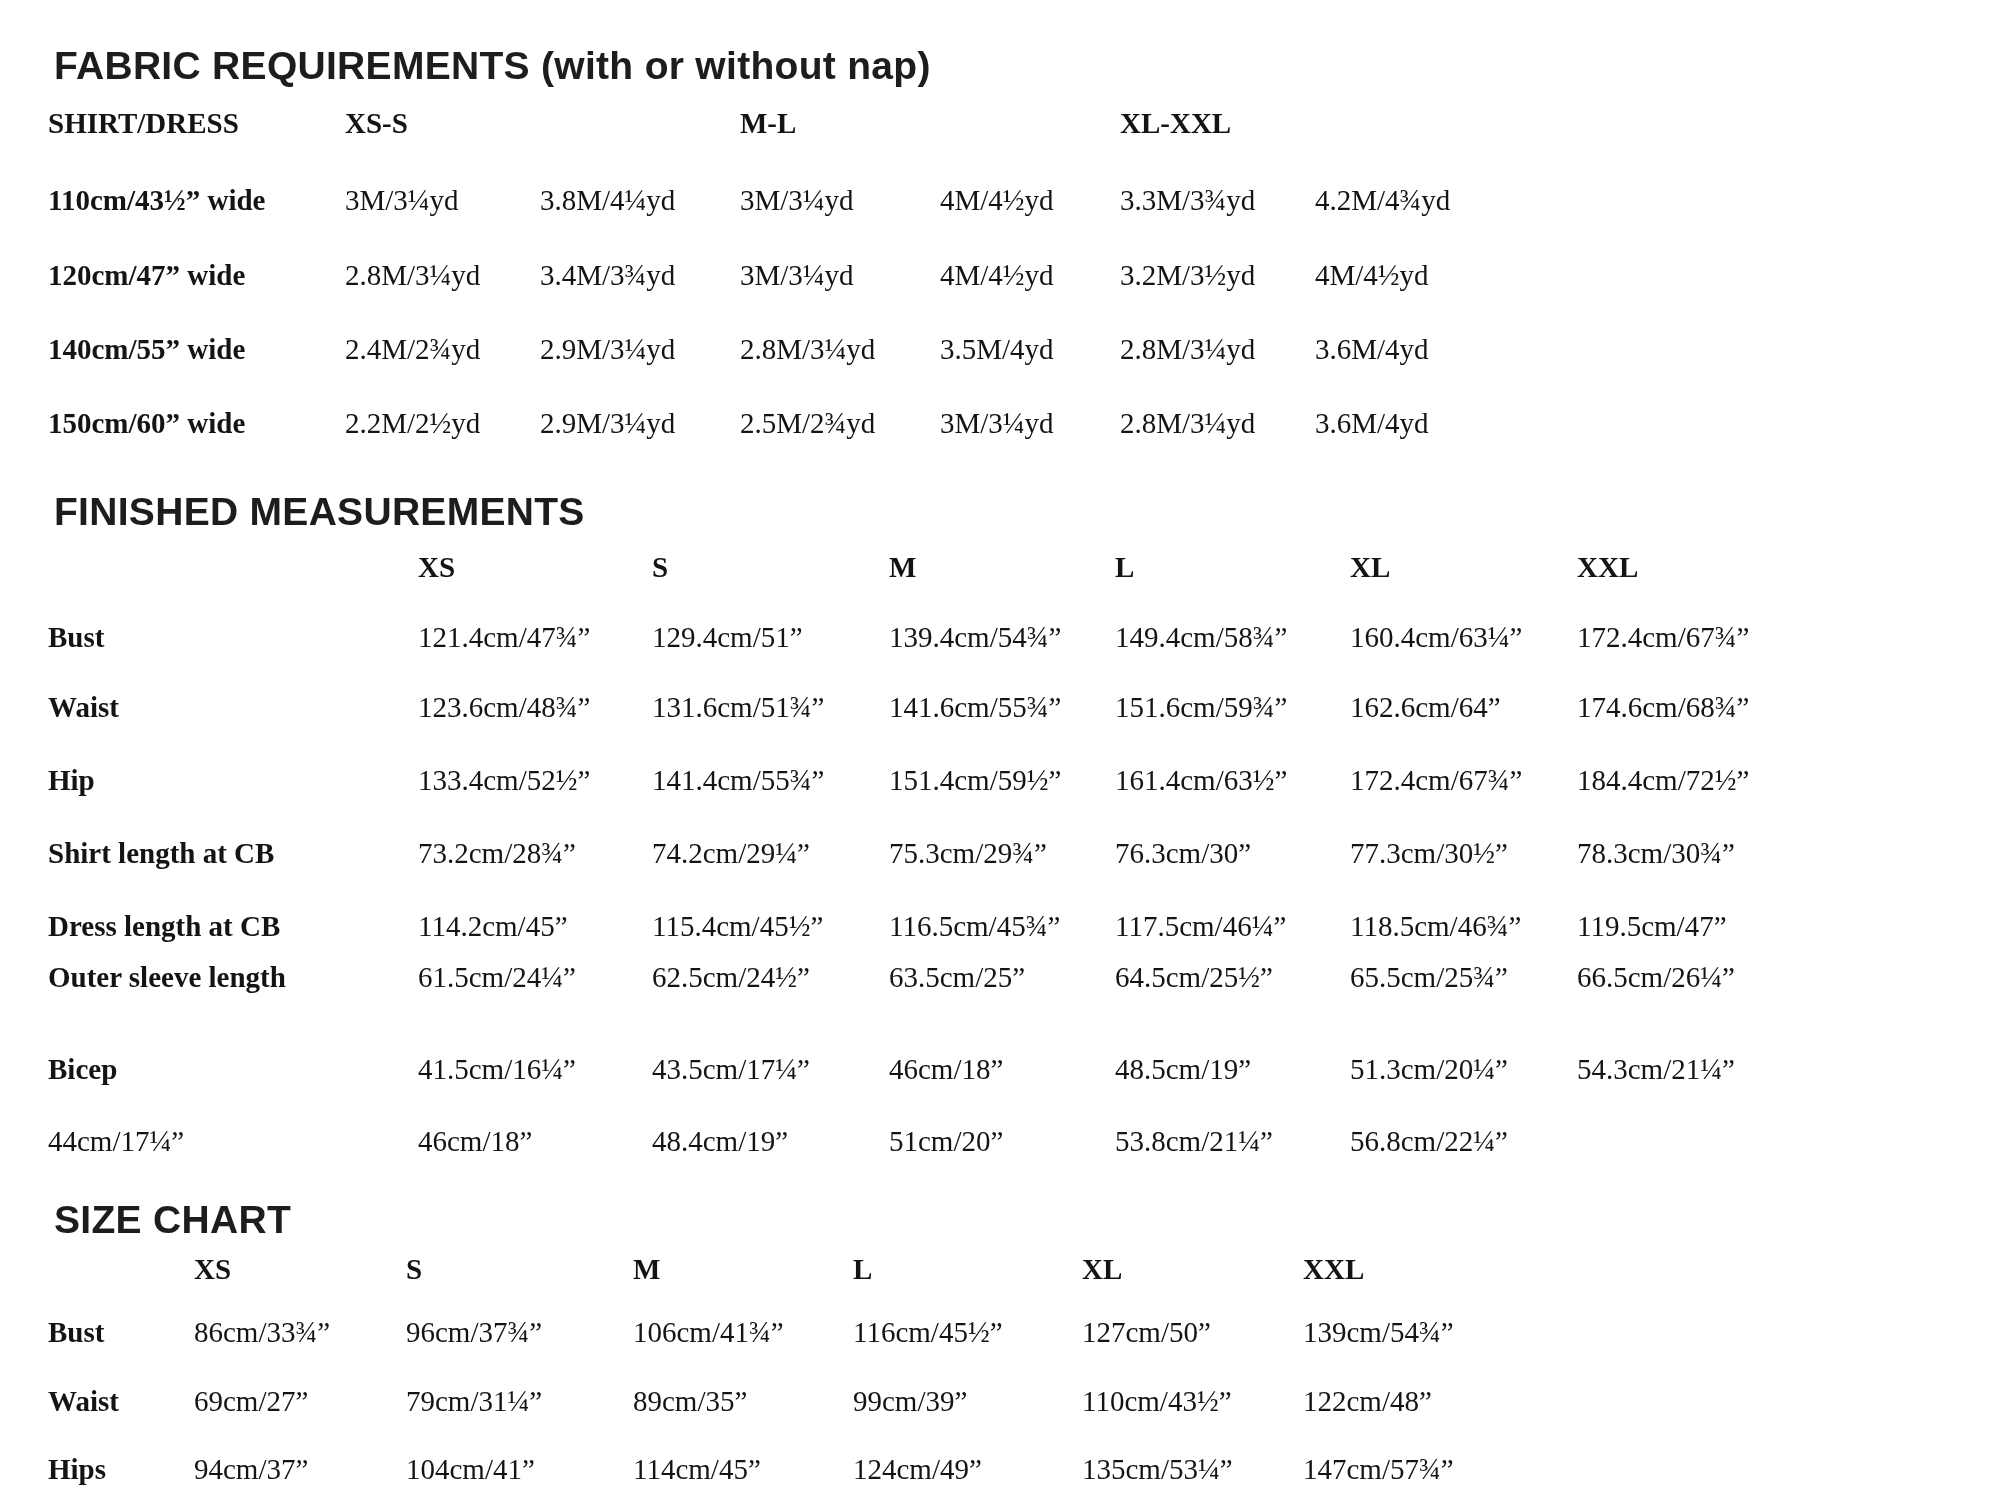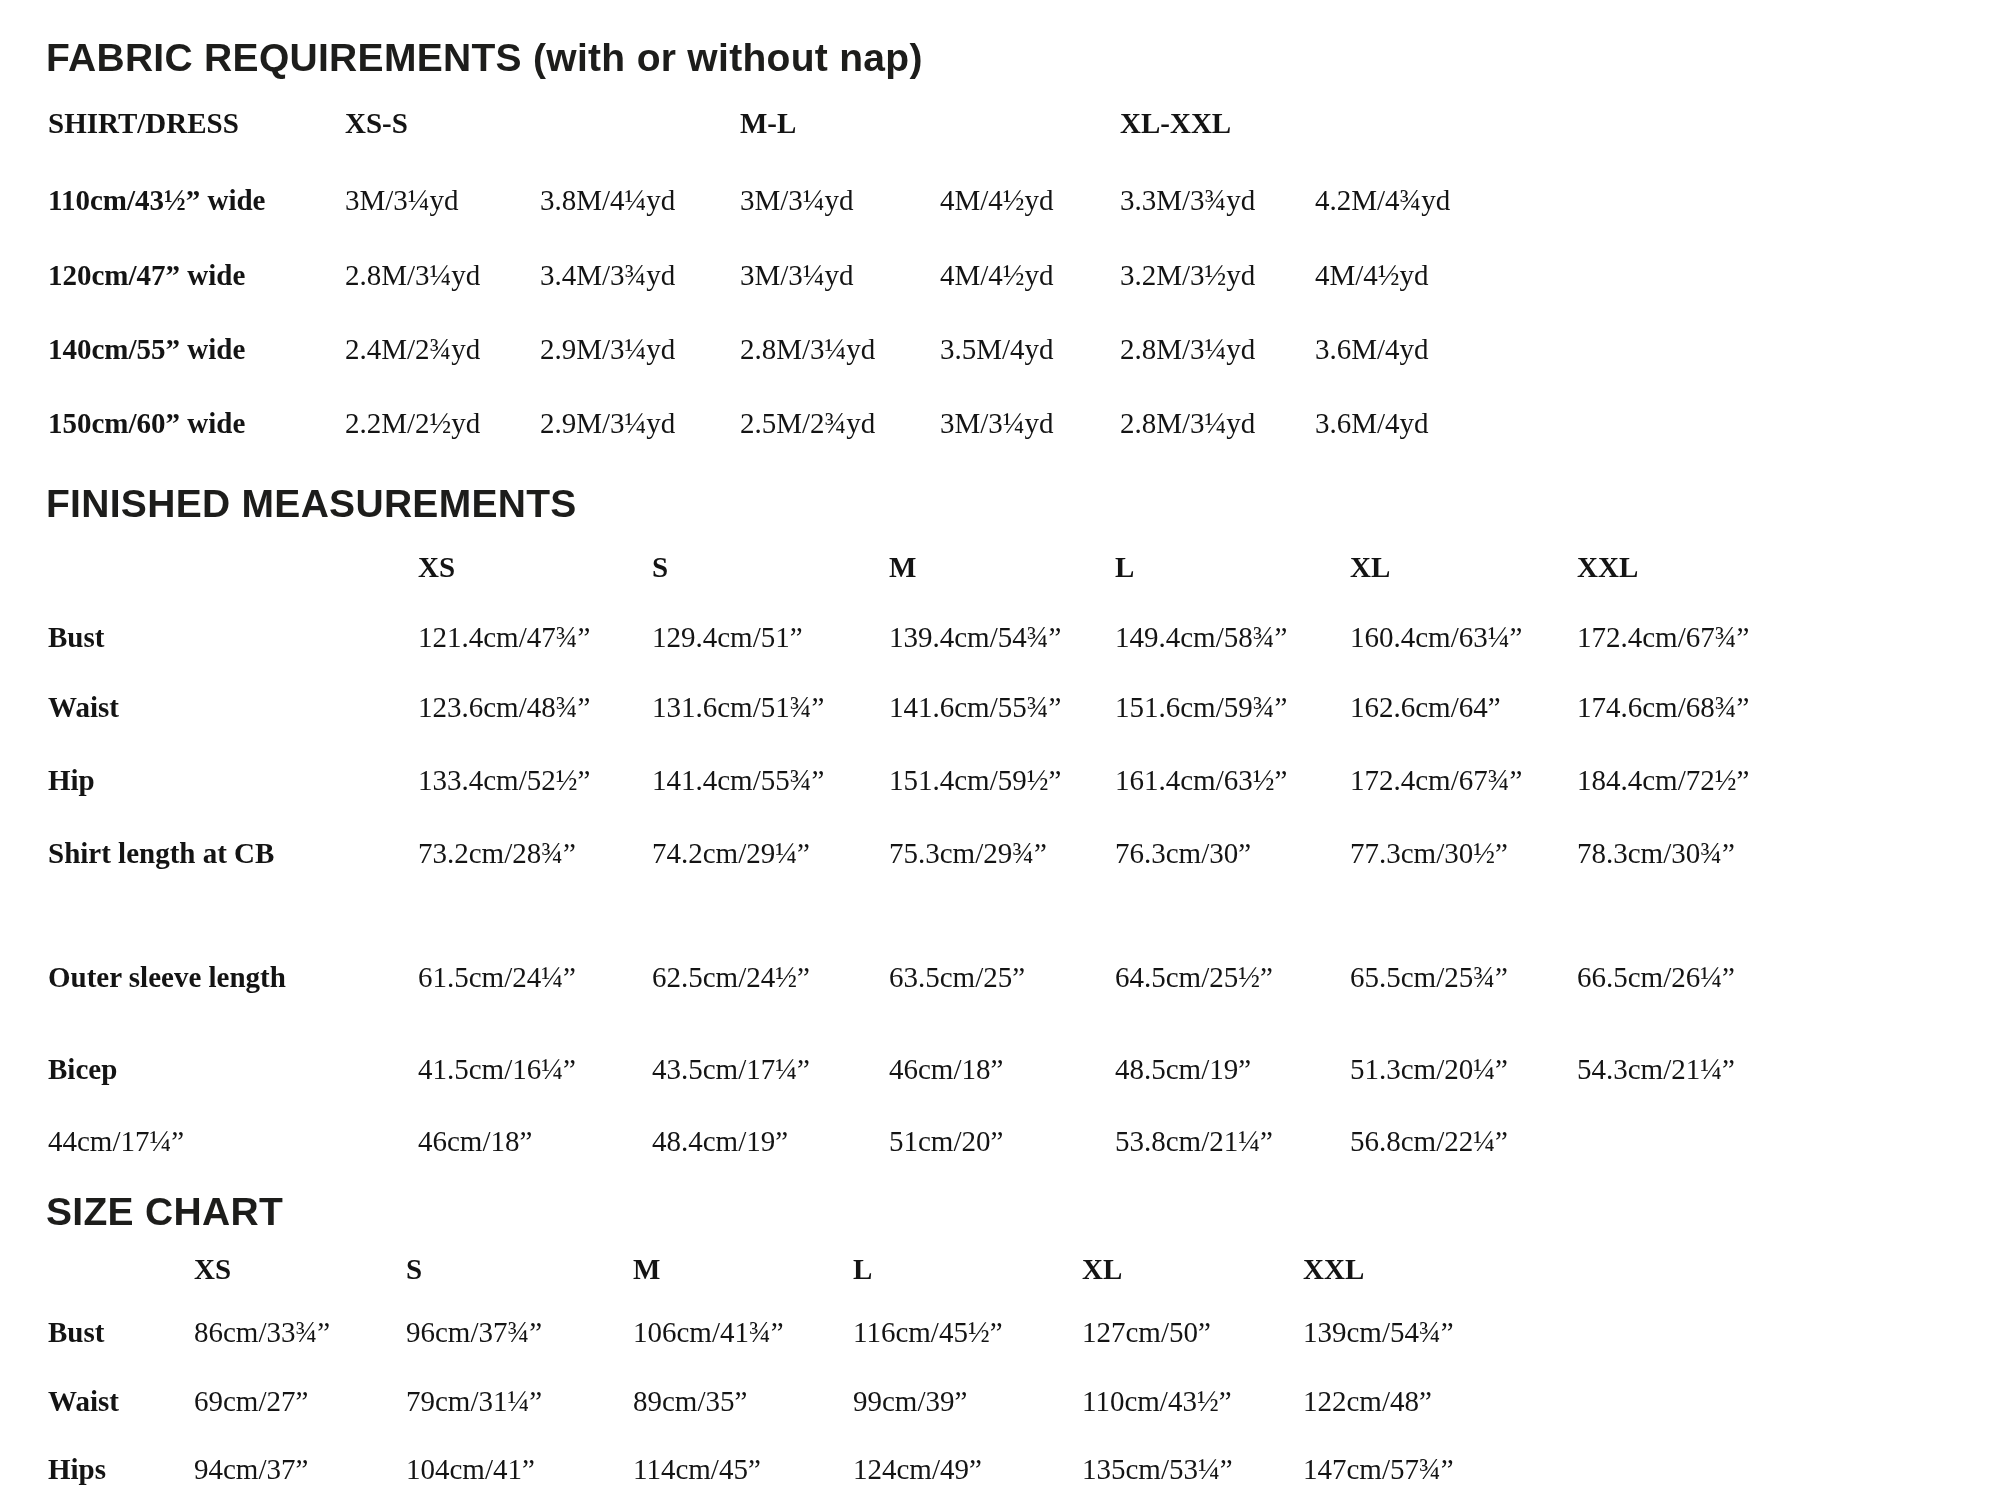--- a/index.html
+++ b/index.html
@@ -1,17 +1,17 @@
 <!DOCTYPE html>
 <html><head>
 <meta charset="utf-8">
 <style>
   html,body{margin:0;padding:0;background:#ffffff;}
   .page{position:relative;width:2000px;height:1500px;background:#ffffff;overflow:hidden;}
-  .title{position:absolute;left:46px;margin:0;font-family:"Liberation Sans",sans-serif;
+  .title{position:absolute;left:46px;margin:8px;font-family:"Liberation Sans",sans-serif;
          font-weight:700;font-size:39px;letter-spacing:.3px;color:#1d1d1b;white-space:nowrap;}
   .row{position:absolute;left:48px;right:0;display:grid;white-space:nowrap;}
   .row span{font-family:"Liberation Serif","DejaVu Serif",serif;font-size:29px;
             color:#141414;line-height:1.2;}
   .b{font-weight:700;}
   .fab{grid-template-columns:297px 195px 200px 200px 180px 195px 230px;}
   .fin{grid-template-columns:370px 234px 237px 226px 235px 227px 245px;}
   .sc{grid-template-columns:146px 212px 227px 220px 229px 221px 245px;}
   .g2{grid-column:2}.g3{grid-column:3}.g4{grid-column:4}.g5{grid-column:5}.g6{grid-column:6}.g7{grid-column:7}
 </style>
@@ -113,20 +113,29 @@
   <div class="row fin" style="top:836px">
     <span class="b">Shirt length at CB</span>
     <span>73.2cm/28¾”</span>
     <span>74.2cm/29¼”</span>
     <span>75.3cm/29¾”</span>
     <span>76.3cm/30”</span>
     <span>77.3cm/30½”</span>
     <span>78.3cm/30¾”</span>
   </div>
 
+  <div class="row fin" style="top:909px">
+    <span class="b">Dress length at CB</span>
+    <span>114.2cm/45”</span>
+    <span>115.4cm/45½”</span>
+    <span>116.5cm/45¾”</span>
+    <span>117.5cm/46¼”</span>
+    <span>118.5cm/46¾”</span>
+    <span>119.5cm/47”</span>
+  </div>
 
   <div class="row fin" style="top:960px">
     <span class="b">Outer sleeve length</span>
     <span>61.5cm/24¼”</span>
     <span>62.5cm/24½”</span>
     <span>63.5cm/25”</span>
     <span>64.5cm/25½”</span>
     <span>65.5cm/25¾”</span>
     <span>66.5cm/26¼”</span>
   </div>

